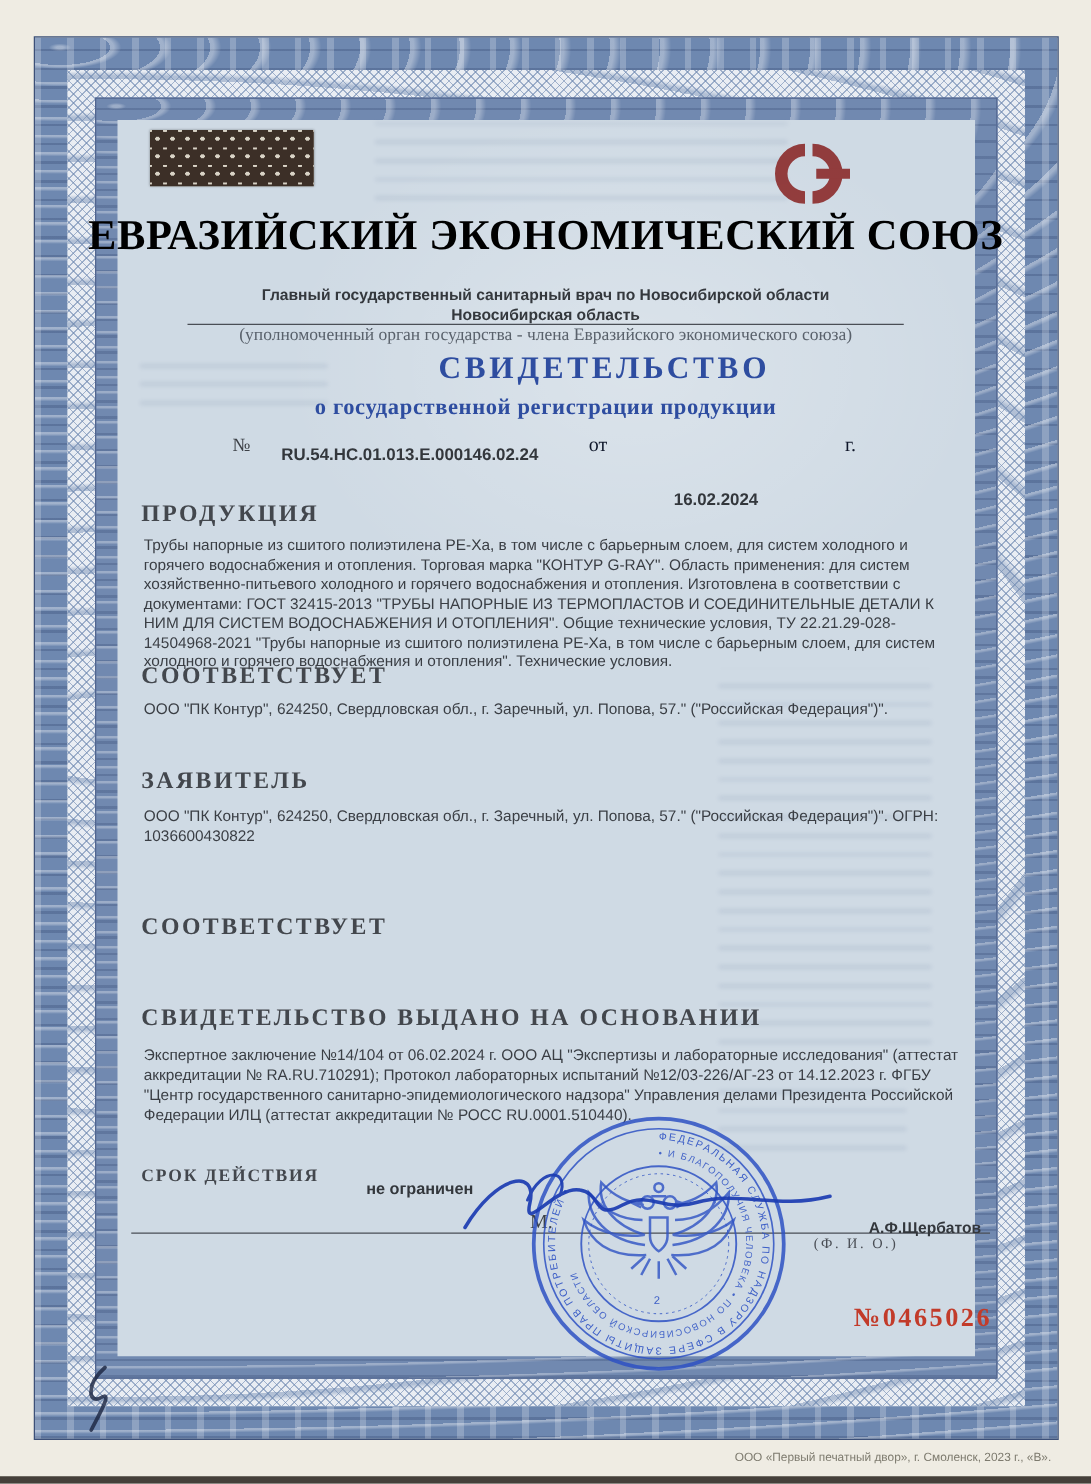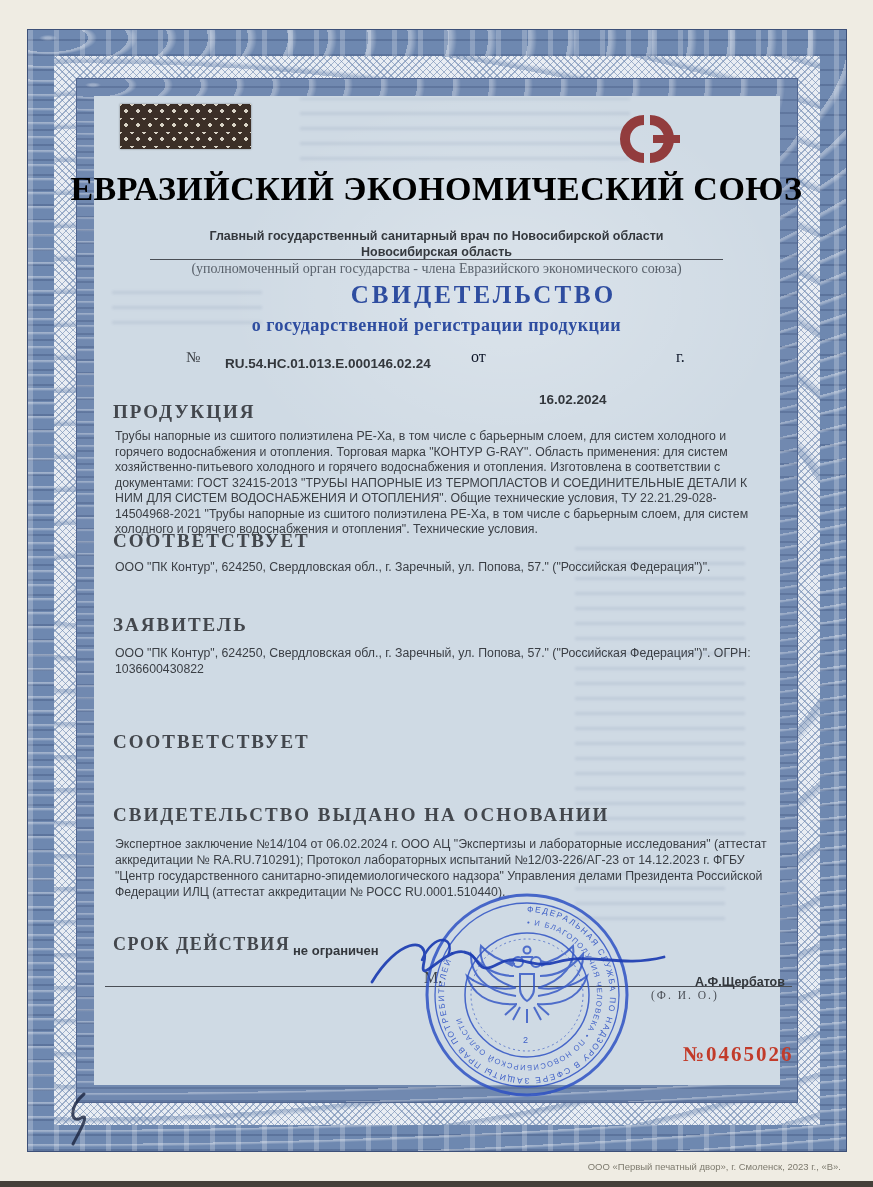--- a/index.html
+++ b/index.html
@@ -107,21 +107,21 @@
     <div class="body-text abs" style="left:115px;top:560px;">ООО "ПК Контур", 624250, Свердловская обл., г. Заречный, ул. Попова, 57." ("Российская Федерация")".</div>
 
     <div class="sec-head abs" style="left:113px;top:614px;">ЗАЯВИТЕЛЬ</div>
     <div class="body-text abs" style="left:115px;top:646px;">ООО "ПК Контур", 624250, Свердловская обл., г. Заречный, ул. Попова, 57." ("Российская Федерация")". ОГРН: 1036600430822</div>
 
     <div class="sec-head abs" style="left:113px;top:731px;">СООТВЕТСТВУЕТ</div>
 
     <div class="sec-head abs" style="left:113px;top:804px;">СВИДЕТЕЛЬСТВО ВЫДАНО НА ОСНОВАНИИ</div>
     <div class="body-text abs" style="left:115px;top:836px;line-height:16px;">Экспертное заключение №14/104 от 06.02.2024 г. ООО АЦ "Экспертизы и лабораторные исследования" (аттестат аккредитации № RA.RU.710291); Протокол лабораторных испытаний №12/03-226/АГ-23 от 14.12.2023 г. ФГБУ "Центр государственного санитарно-эпидемиологического надзора" Управления делами Президента Российской Федерации ИЛЦ (аттестат аккредитации № РОСС RU.0001.510440).</div>
 
-    <div class="sec-head abs" style="left:113px;top:934px;font-size:18px;letter-spacing:1.5px;">СРОК ДЕЙСТВИЯ</div>
+    <div class="sec-head abs" style="left:113px;top:934px;font-size:14px;letter-spacing:1.5px;">СРОК ДЕЙСТВИЯ</div>
     <div class="abs" style="left:293px;top:943px;font-size:13px;font-weight:bold;color:#33373c;">не ограничен</div>
 
     <div class="rule abs" style="left:105px;top:986px;width:687px;"></div>
     <div class="abs serif" style="left:424px;top:969px;font-size:16px;color:#3c4046;">М.</div>
     <div class="abs" style="left:695px;top:975px;font-size:12.5px;font-weight:bold;color:#33373c;">А.Ф.Щербатов</div>
     <div class="abs serif" style="left:651px;top:989px;font-size:11.5px;letter-spacing:2px;color:#4a4e55;">(Ф. И. О.)</div>
 
     <svg class="abs" style="left:420px;top:888px;filter:blur(.4px);" width="214" height="214" viewBox="0 0 214 214">
       <g fill="none" stroke="#2e52c4" opacity="0.85">
         <circle cx="107" cy="107" r="100" stroke-width="3"></circle>

